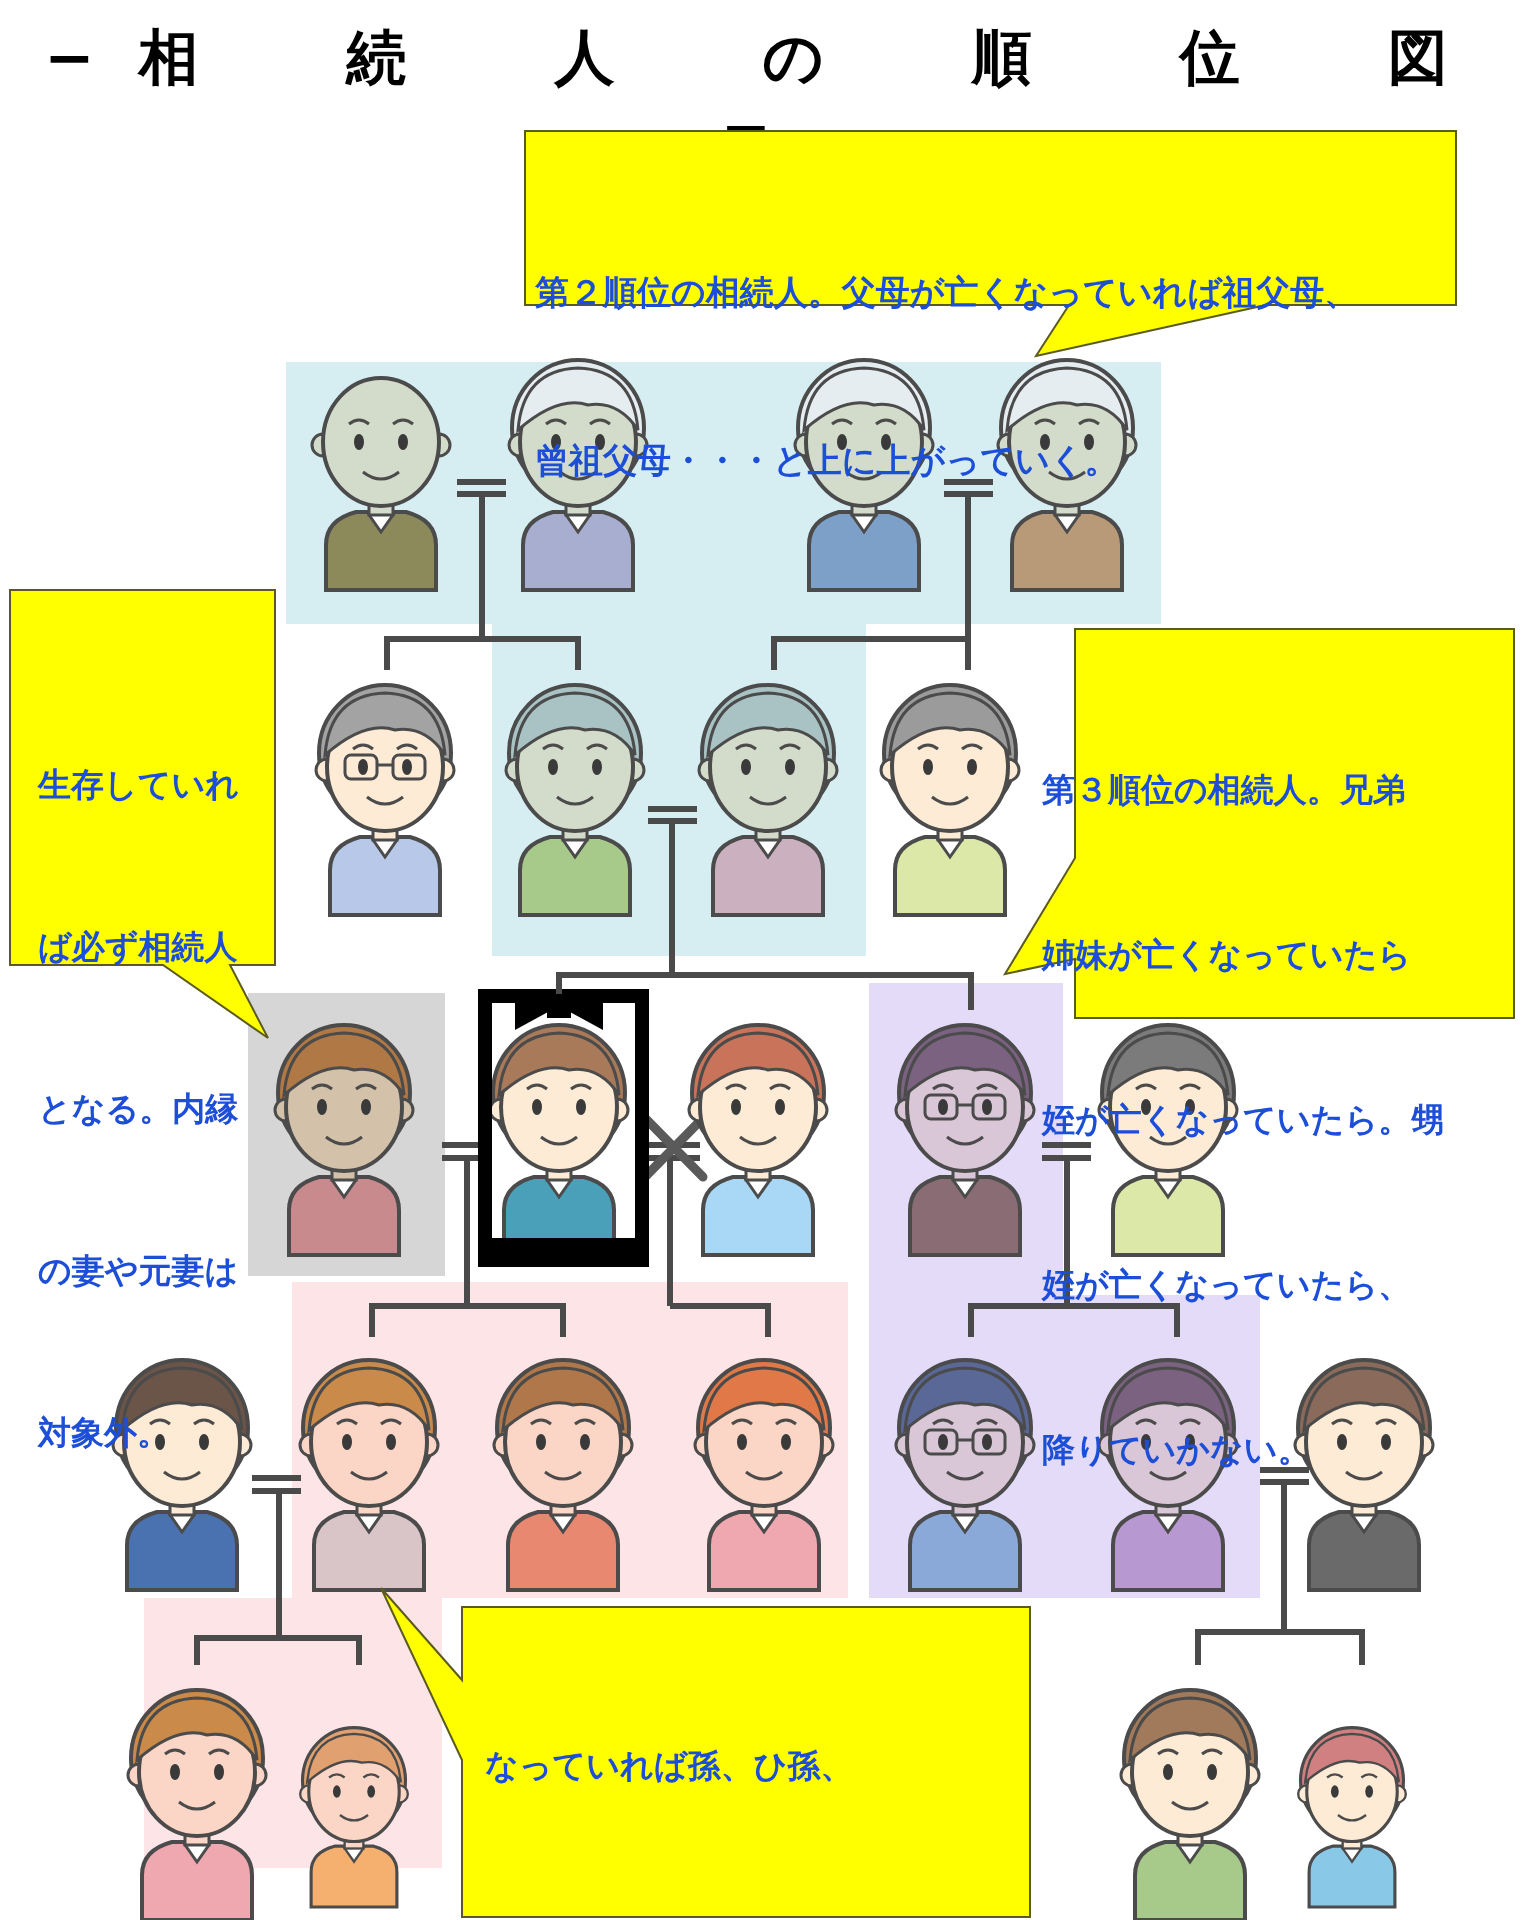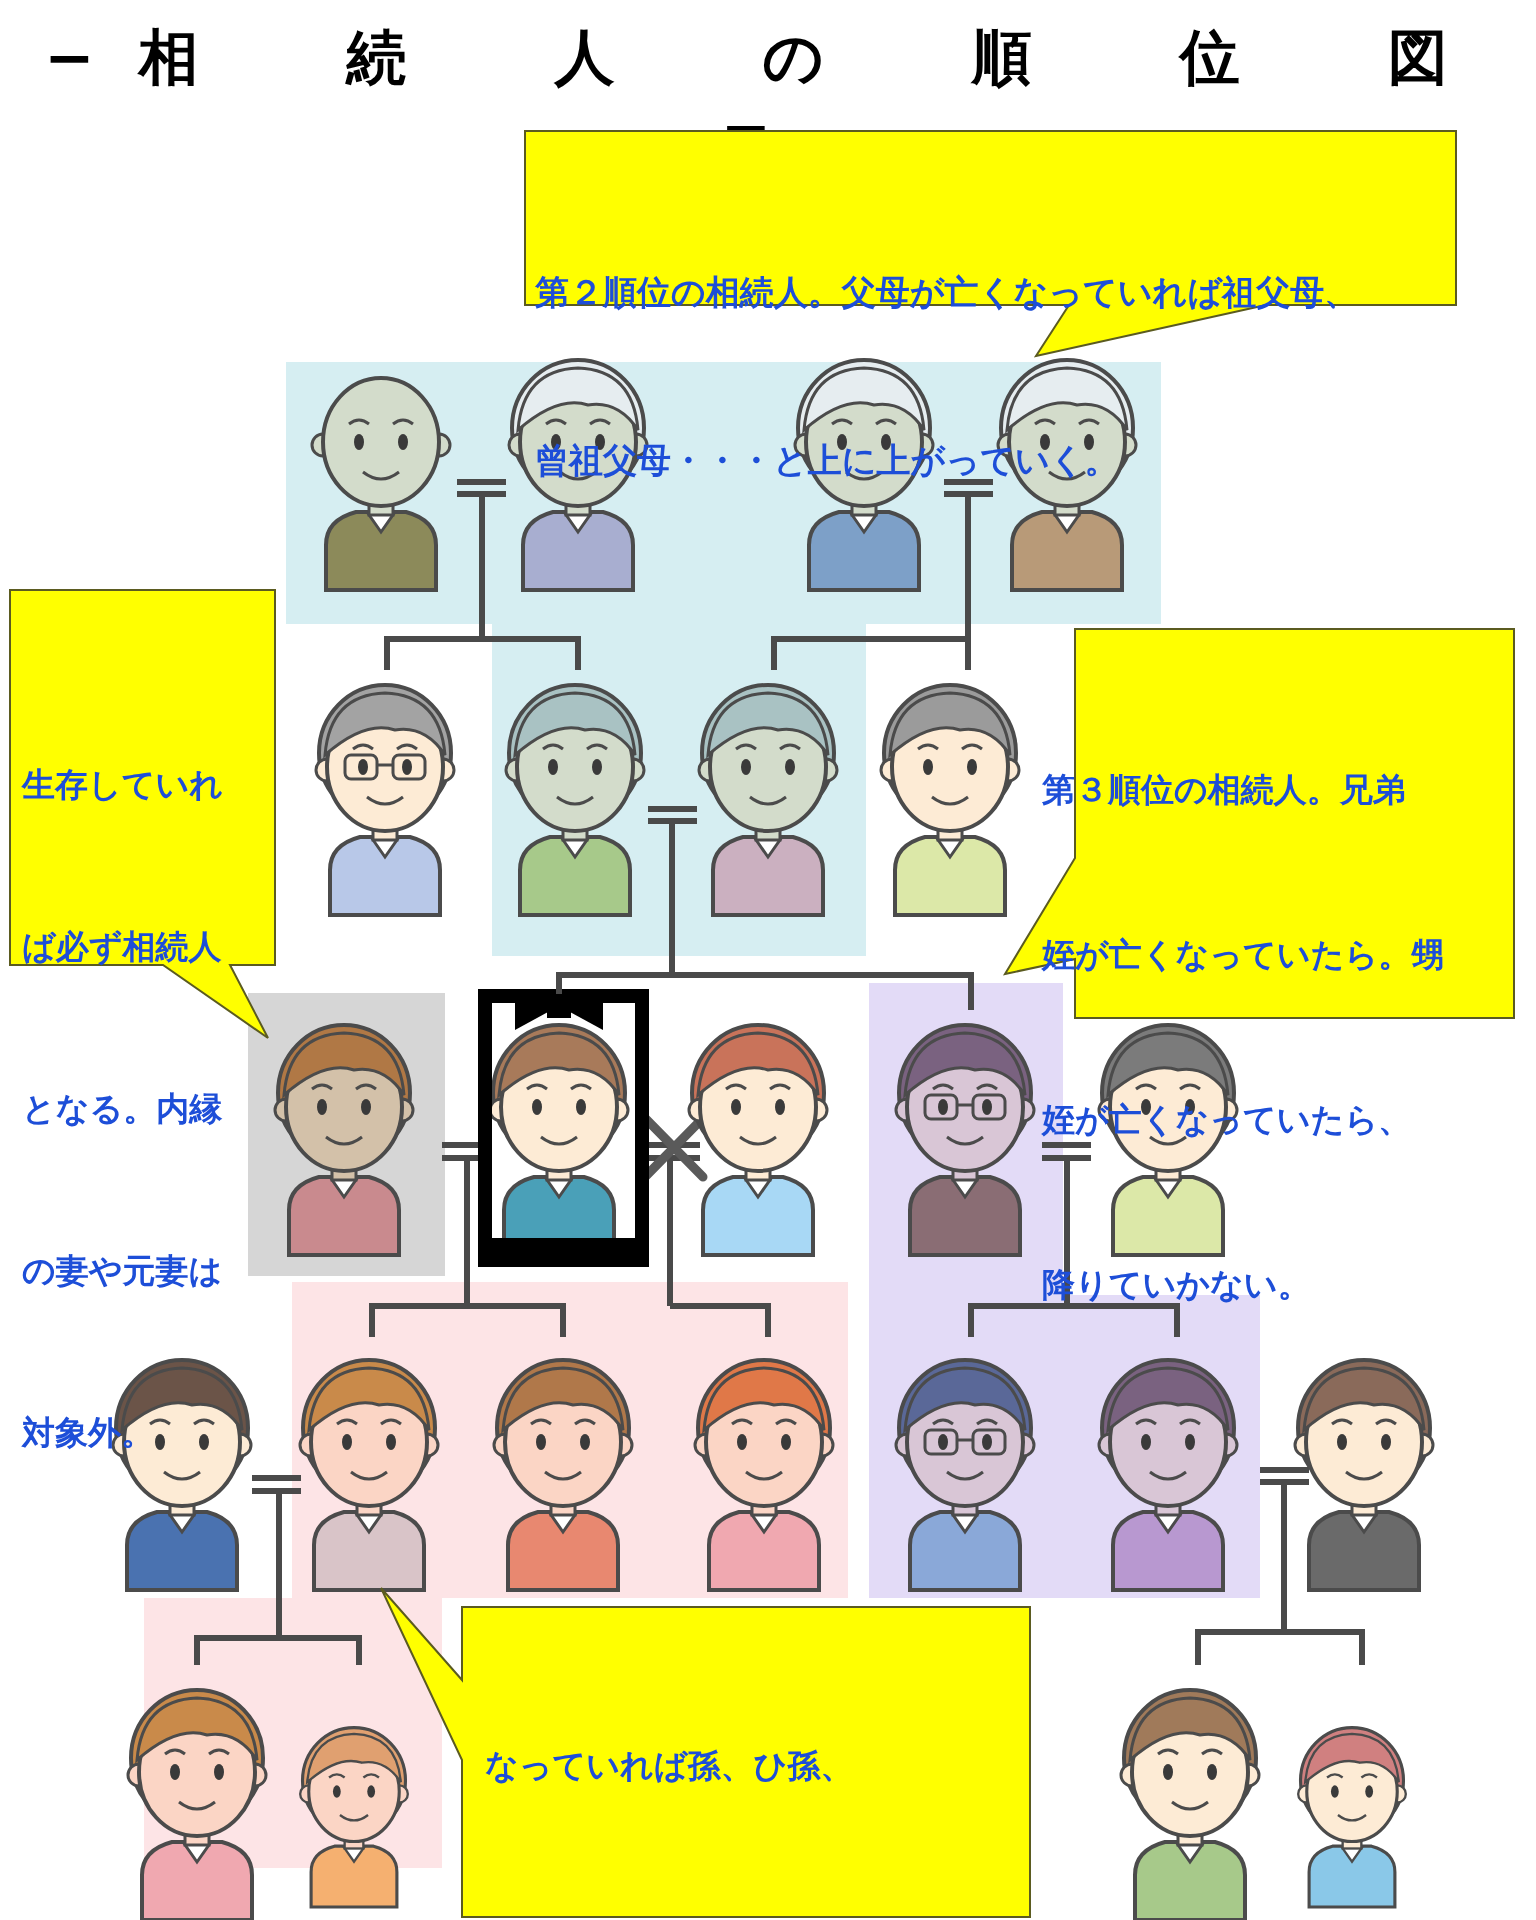--- a/index.html
+++ b/index.html
@@ -455,29 +455,30 @@
   <polygon points="525,131 1456,131 1456,305 1266,305 1036,356 1069,305 525,305" fill="#ffff00" stroke="#5b5b20" stroke-width="2"></polygon>
   <polygon points="10,590 275,590 275,965 230,965 268,1038 163,965 10,965" fill="#ffff00" stroke="#5b5b20" stroke-width="2"></polygon>
   <polygon points="1075,629 1514,629 1514,1018 1075,1018 1075,959 1005,974 1075,858" fill="#ffff00" stroke="#5b5b20" stroke-width="2"></polygon>
   <polygon points="462,1607 1030,1607 1030,1917 462,1917 462,1760 381,1588 462,1680" fill="#ffff00" stroke="#5b5b20" stroke-width="2"></polygon>
 </svg>
 
 <div class="callout-text" style="left:535px;top:152px;font-size:34px;line-height:56px;">
   <div>第２順位の相続人。父母が亡くなっていれば祖父母、</div>
   <div>曾祖父母・・・と上に上がっていく。</div>
 </div>
-<div class="callout-text" style="left:22px;top:650px;font-size:33px;">
+<div class="callout-text" style="left:38px;top:650px;font-size:33px;">
   <div>生存していれ</div>
   <div>ば必ず相続人</div>
   <div>となる。内縁</div>
   <div>の妻や元妻は</div>
   <div>対象外。</div>
 </div>
 <div class="callout-text" style="left:1042px;top:652px;font-size:33px;line-height:55px;">
   <div>第３順位の相続人。兄弟</div>
+  <div>姉妹が亡くなっていたら</div>
   <div>姪が亡くなっていたら。甥</div>
   <div>姪が亡くなっていたら、</div>
   <div>降りていかない。</div>
 </div>
 <div class="callout-text" style="left:485px;top:1628px;font-size:33px;line-height:55px;">
   <div>なっていれば孫、ひ孫、</div>
   
   
   
 </div>

